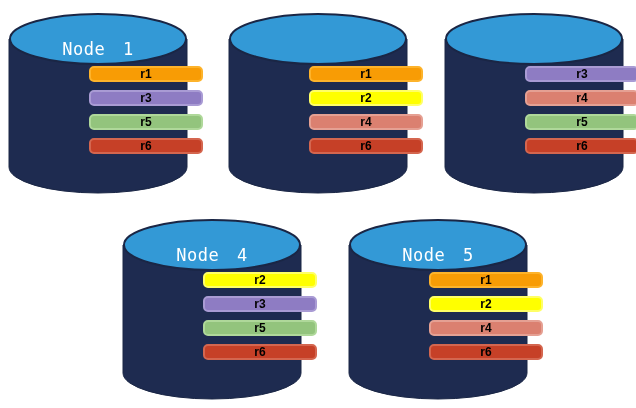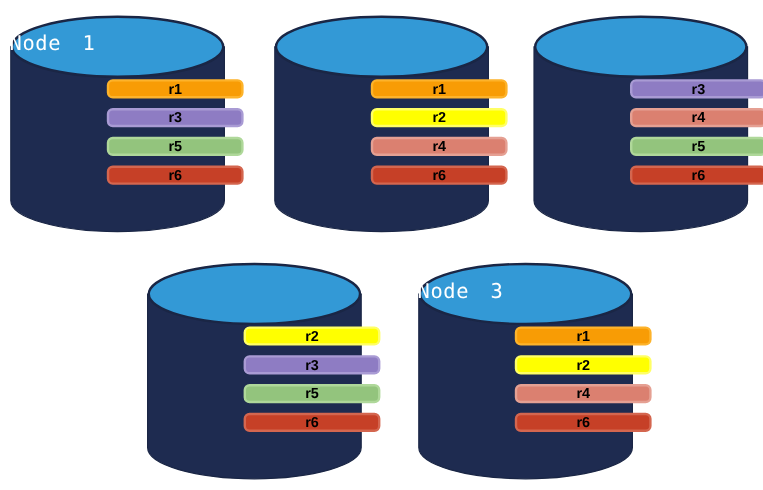--- a/index.html
+++ b/index.html
@@ -23,22 +23,23 @@
   .node .cyl {
     position: absolute;
     left: 0; top: 0;
     width: 180px;
     height: 183px;
     display: block;
   }
   .node .label {
     position: absolute;
     left: 0;
-    top: 15px;
+    top: 27px;
     width: 100%;
+    text-align: center;
     color: #ffffff;
     font-family: "DejaVu Sans Mono", monospace;
     font-size: 17px;
     font-weight: 400;
     word-spacing: 7px;
     letter-spacing: 0.5px;
     pointer-events: none;
   }
   .bars {
     position: absolute;
@@ -139,20 +140,21 @@
           <span>r6</span>
         </div>
     </div>
   </div>
 
   <div class="node n4">
     <svg class="cyl" viewBox="0 0 180 183">
       <path class="cyl-body" d="M 1 27 L 1 155 A 89 26 0 0 0 179 155 L 179 27 Z" fill="#1E2B50" stroke="#1A2645" stroke-width="1"></path>
       <ellipse class="cyl-lid" cx="90" cy="27" rx="88" ry="25" fill="#3399D6" stroke="#1A2645" stroke-width="2"></ellipse>
     </svg>
+    <div class="label">Node 4</div>
     <div class="bars">
       <div class="bar" style="background: rgb(255, 255, 0); border-color: rgb(255, 255, 102);">
           <span>r2</span>
         </div>
       <div class="bar" style="background: rgb(142, 124, 195); border-color: rgb(169, 155, 212);">
           <span>r3</span>
         </div>
       <div class="bar" style="background: rgb(147, 196, 125); border-color: rgb(175, 216, 154);">
           <span>r5</span>
         </div>
@@ -160,21 +162,21 @@
           <span>r6</span>
         </div>
     </div>
   </div>
 
   <div class="node n5">
     <svg class="cyl" viewBox="0 0 180 183">
       <path class="cyl-body" d="M 1 27 L 1 155 A 89 26 0 0 0 179 155 L 179 27 Z" fill="#1E2B50" stroke="#1A2645" stroke-width="1"></path>
       <ellipse class="cyl-lid" cx="90" cy="27" rx="88" ry="25" fill="#3399D6" stroke="#1A2645" stroke-width="2"></ellipse>
     </svg>
-    <div class="label">Node 3</div>
+    <div class="label">Node 5</div>
     <div class="bars">
       <div class="bar" style="background: rgb(248, 156, 5); border-color: rgb(253, 179, 43);">
           <span>r1</span>
         </div>
       <div class="bar" style="background: rgb(255, 255, 0); border-color: rgb(255, 255, 102);">
           <span>r2</span>
         </div>
       <div class="bar" style="background: rgb(219, 128, 112); border-color: rgb(229, 160, 147);">
           <span>r4</span>
         </div>

